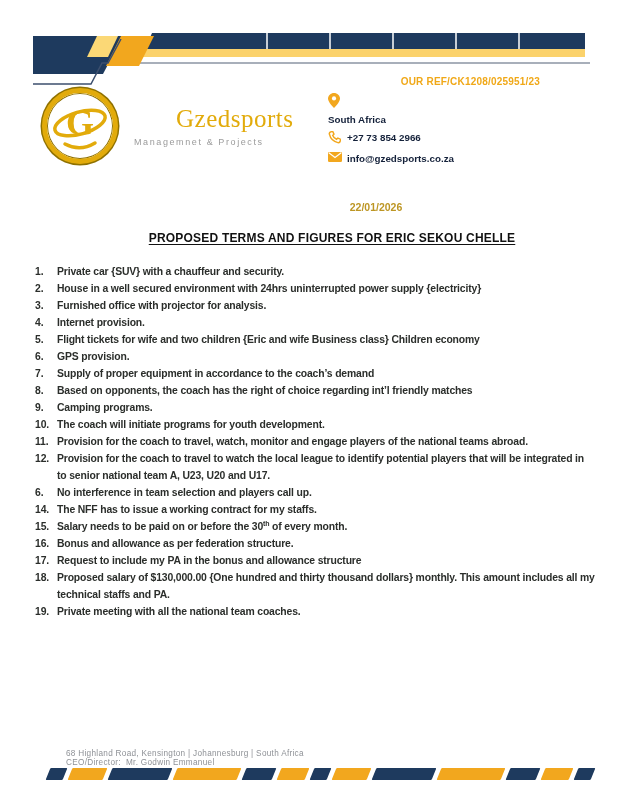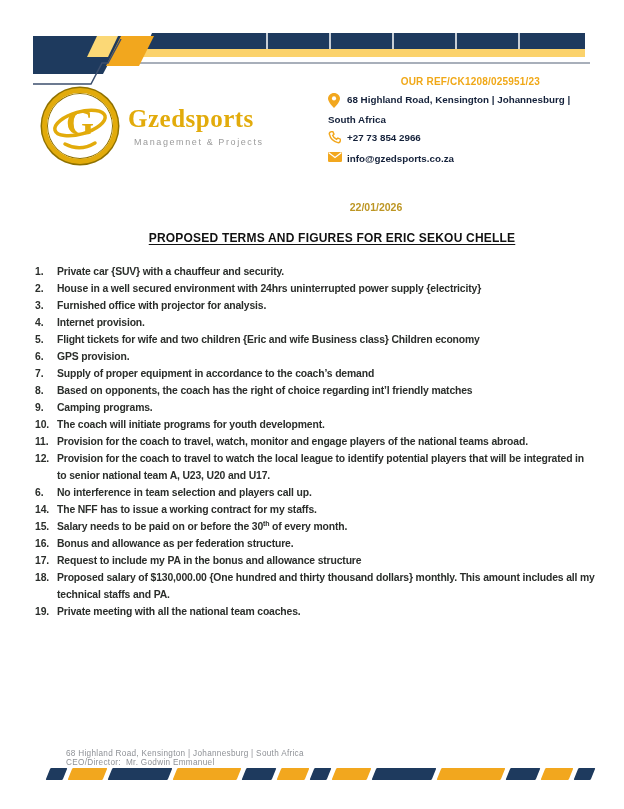--- a/index.html
+++ b/index.html
@@ -24,22 +24,22 @@
 
   .ref{position:absolute;left:320px;top:76px;width:220px;text-align:right;
        font-size:10px;font-weight:700;color:var(--ref-gold);letter-spacing:.2px;}
 
   .logo-row{position:absolute;left:42px;top:88px;display:flex;align-items:center;}
   .logo-circle{width:76px;height:76px;border-radius:50%;background:#fff;
       border:5px solid var(--logo-gold);
       box-shadow:0 0 0 1.5px #8F7100, inset 0 0 0 1px #8F7100;
       display:flex;align-items:center;justify-content:center;flex-shrink:0;}
   .brand-block{margin-left:10px;}
-  .brand{font-family:"Liberation Serif",serif;font-weight:700;font-size:25px;
-         color:var(--logo-gold);letter-spacing:.5px;line-height:1;}
+  .brand{font-family:"Liberation Serif",serif;font-weight:400;font-size:25px;
+         color:var(--logo-gold);letter-spacing:.5px;line-height:1;margin-left:48px;}
   .tagline{margin-top:6px;font-size:9px;color:var(--tagline-gray);letter-spacing:1.6px;padding-left:6px;}
 
   .contact{position:absolute;left:328px;top:94px;width:282px;
            color:var(--contact-ink);font-weight:700;font-size:9.8px;line-height:1.25;}
   .c-line{display:flex;align-items:flex-start;margin-bottom:2px;}
   .c-icon{width:16px;flex-shrink:0;margin-right:3px;margin-top:-1px;}
   .c-wrap{white-space:normal;}
   .c-l2{margin:3px 0 6px 0;}
   .c-mid{margin-bottom:5px;}
 
@@ -110,21 +110,20 @@
   </div>
 
   <div class="contact">
     <div class="c-line">
       <span class="c-icon">
         <svg width="12" height="15" viewBox="0 0 12 15">
           <path d="M6 0 C2.7 0 0 2.5 0 5.6 C0 9.4 6 15 6 15 S12 9.4 12 5.6 C12 2.5 9.3 0 6 0 Z" style="fill:var(--gold)"></path>
           <circle cx="6" cy="5.4" r="2.1" fill="#fff"></circle>
         </svg>
       </span>
-      <span class="c-wrap">68 Highland Road, Kensington | Johannesburg |</span>
     </div>
     <div class="c-l2">South Africa</div>
     <div class="c-line c-mid">
       <span class="c-icon">
         <svg width="13" height="13" viewBox="0 0 14 14">
           <path d="M3.2 0.8 L5 0.3 L6.4 3.4 L5.1 4.8 C5.8 6.6 7.4 8.2 9.2 8.9 L10.6 7.6 L13.7 9 L13.2 10.8 C12.9 12 11.8 12.8 10.6 12.5 C5.8 11.4 2.6 8.2 1.5 3.4 C1.2 2.2 2 1.1 3.2 0.8 Z" fill="none" style="stroke:var(--gold)" stroke-width="1.6"></path>
         </svg>
       </span>
       <span>+27 73 854 2966</span>
     </div>

